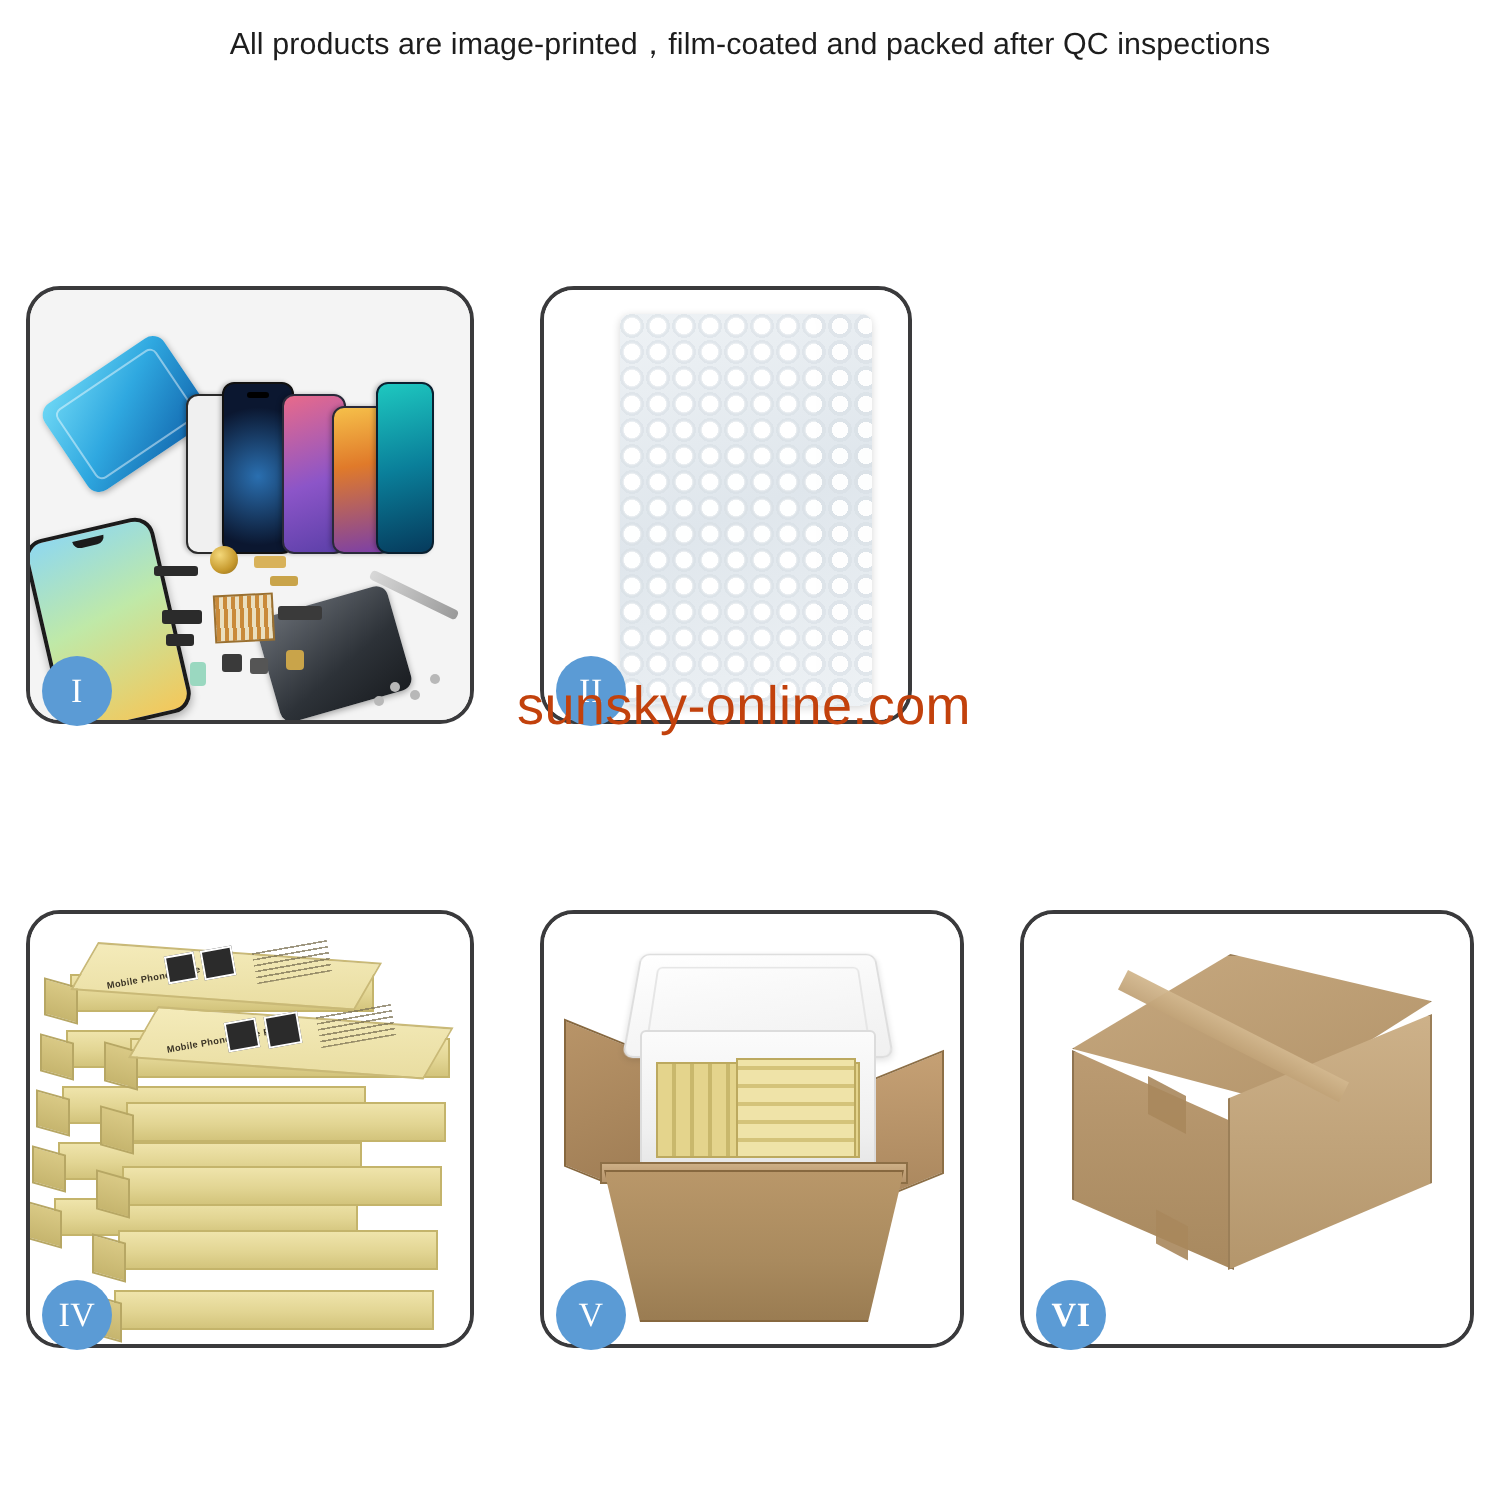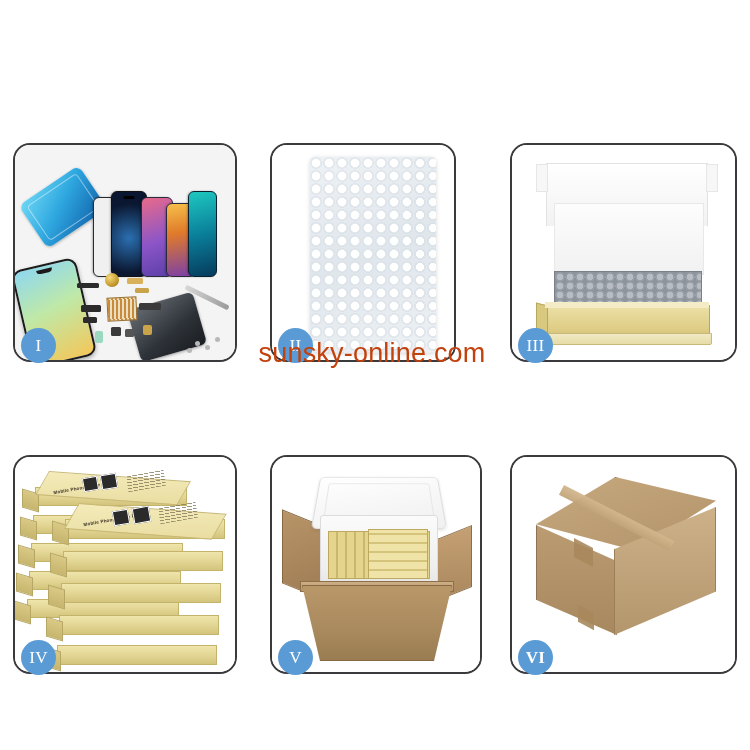--- a/index.html
+++ b/index.html
@@ -418,20 +418,21 @@
     transform: rotate(27deg); transform-origin:left top; opacity:.95;
   }
   .c6tab { position:absolute; background:#a9875c; opacity:.9; }
   .c6tab1 { left:62px; top:86px; width:19px; height:19px; transform: skewY(28deg); }
   .c6tab2 { left:66px; top:152px; width:16px; height:17px; transform: skewY(28deg); }
 </style>
 </head>
 <body>
 
 <div class="header">
+  <p class="subtitle">All products are image-printed，film-coated and packed after QC inspections</p>
 </div>
 
 <div class="grid">
 
   <div class="panel p1">
     <div class="clip">
       <div class="lcd-blue"></div>
       <div class="phone-fan">
         <div class="pf pf1"></div>
         <div class="pf pf2"></div>
@@ -469,30 +470,20 @@
       <div class="connector"></div>
       <div class="goldtab gt1"></div>
       <div class="goldtab gt2"></div>
       <div class="goldtab gt3"></div>
       <div class="goldtab gt4"></div>
       <div class="bubblewrap"></div>
     </div>
     <div class="badge">II</div>
   </div>
 
-  <div class="panel p3">
-    <div class="clip">
-      <div class="lid3"></div>
-      <div class="foam3"></div>
-      <div class="bubble3"></div>
-      <div class="box3"></div>
-      <div class="box3lip"></div>
-    </div>
-    <div class="badge">III</div>
-  </div>
 
   <div class="panel p4">
     <div class="clip">
       <div class="stack">
         <div class="sbox sb-b5">
             <div class="side"></div>
           </div>
         <div class="sbox sb-b4">
             <div class="side"></div>
           </div>

